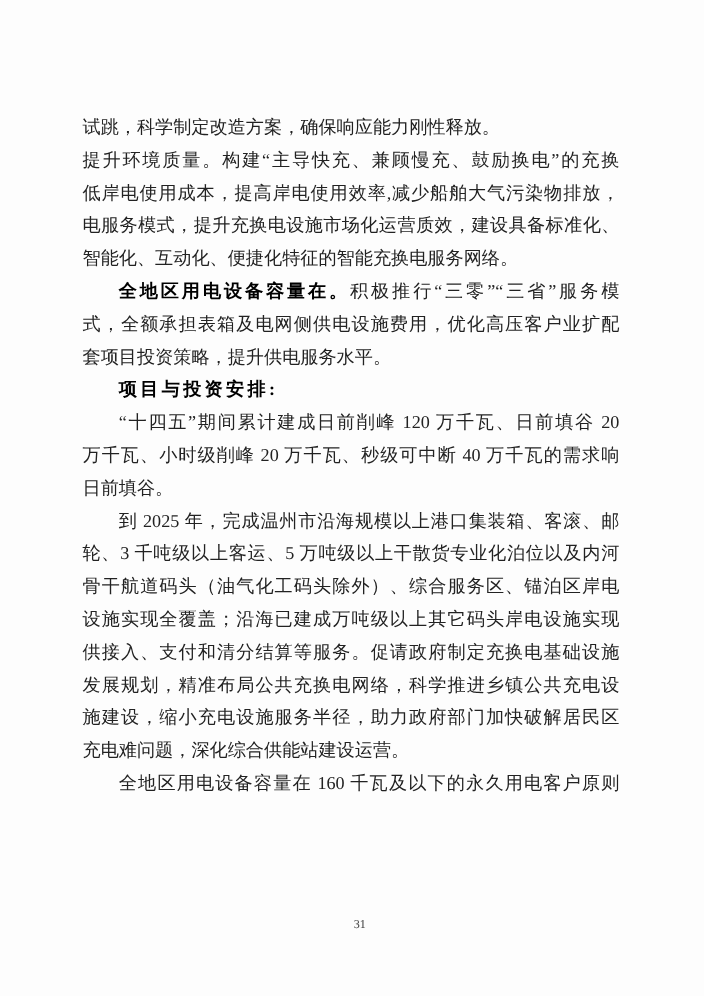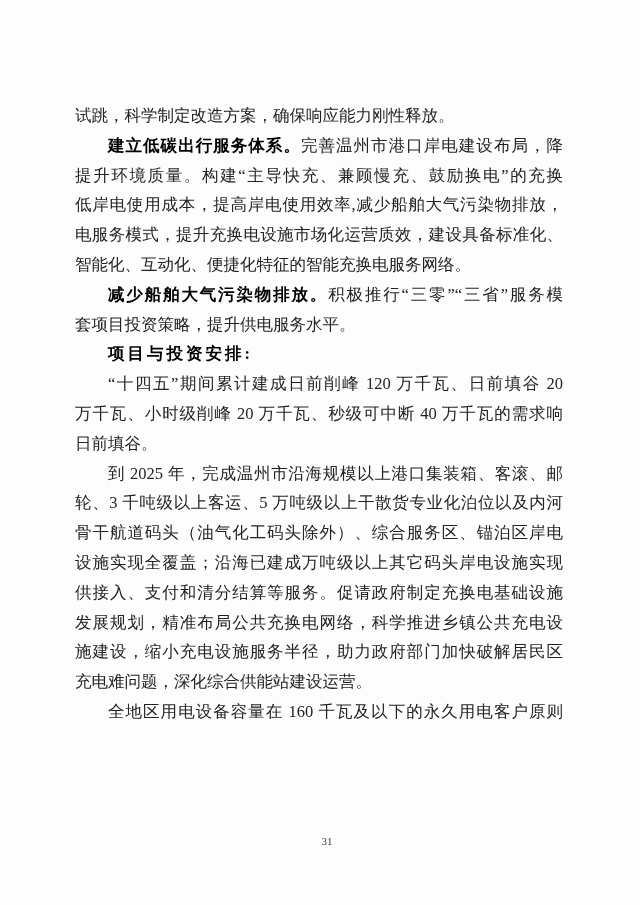--- a/index.html
+++ b/index.html
@@ -64,26 +64,26 @@
     font-size: 11px;
     color: #3a3a3a;
   }
 </style>
 </head>
 <body>
 
 <div class="page">
   <div class="text-block" id="text-block">
       <div class="line tail"><span class="run">试跳，科学制定改造方案，确保响应能力刚性释放。</span></div>
-      <div class="line fill indent"><span class="run b">建立低碳出行服务体系。</span><span class="run">完善温州市港口岸电建设布局，降</span></div>
       <div class="line fill"><span class="run">提升环境质量。构建“主导快充、兼顾慢充、鼓励换电”的充换</span></div>
       <div class="line fill"><span class="run">低岸电使用成本，提高岸电使用效率,减少船舶大气污染物排放，</span></div>
       <div class="line fill"><span class="run">电服务模式，提升充换电设施市场化运营质效，建设具备标准化、</span></div>
       <div class="line tail"><span class="run">智能化、互动化、便捷化特征的智能充换电服务网络。</span></div>
-      <div class="line fill indent"><span class="run b">减少船舶大气污染物排放。</span><span class="run">积极推行“三零”“三省”服务模</span></div>
+      <div class="line fill indent"><span class="run b">全地区用电设备容量在。</span><span class="run">积极推行“三零”“三省”服务模</span></div>
+      <div class="line fill"><span class="run">式，全额承担表箱及电网侧供电设施费用，优化高压客户业扩配</span></div>
       <div class="line tail"><span class="run">套项目投资策略，提升供电服务水平。</span></div>
       <div class="line tail indent"><span class="run b">项目与投资安排:</span></div>
       <div class="line fill indent"><span class="run">“十四五”期间累计建成日前削峰 120 万千瓦、日前填谷 20</span></div>
       <div class="line fill"><span class="run">万千瓦、小时级削峰 20 万千瓦、秒级可中断 40 万千瓦的需求响</span></div>
       <div class="line tail"><span class="run">日前填谷。</span></div>
       <div class="line fill indent"><span class="run">到 2025 年，完成温州市沿海规模以上港口集装箱、客滚、邮</span></div>
       <div class="line fill"><span class="run">轮、3 千吨级以上客运、5 万吨级以上干散货专业化泊位以及内河</span></div>
       <div class="line fill"><span class="run">骨干航道码头（油气化工码头除外）、综合服务区、锚泊区岸电</span></div>
       <div class="line fill"><span class="run">设施实现全覆盖；沿海已建成万吨级以上其它码头岸电设施实现</span></div>
       <div class="line fill"><span class="run">供接入、支付和清分结算等服务。促请政府制定充换电基础设施</span></div>

